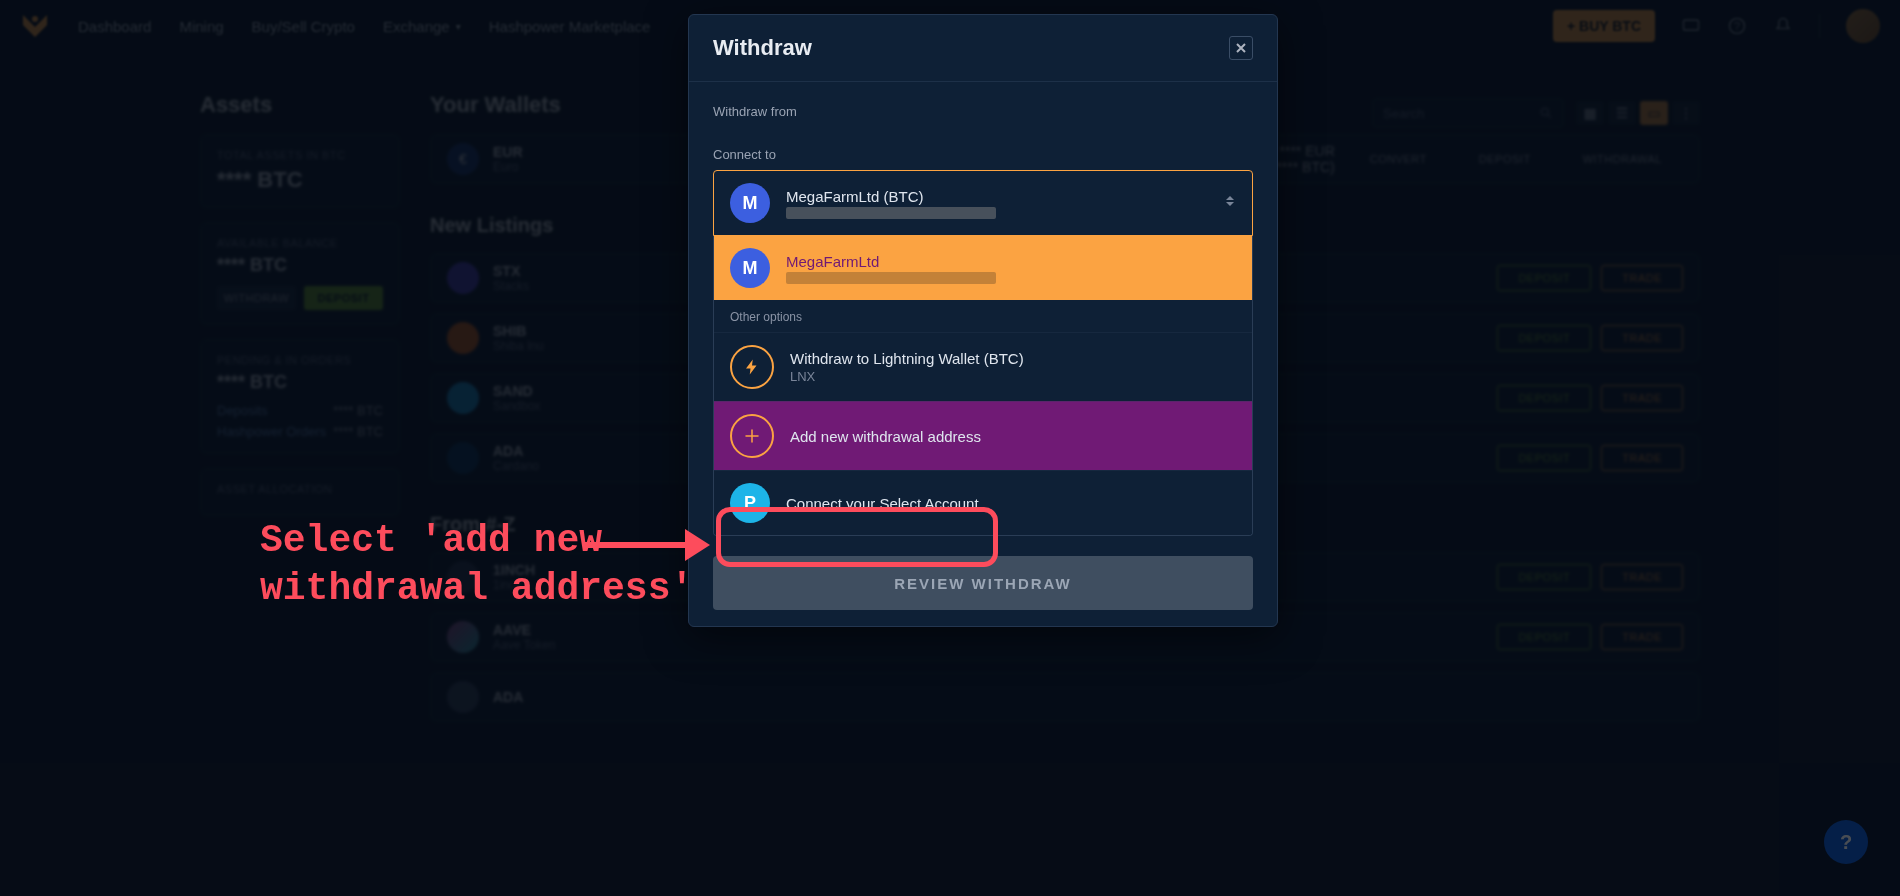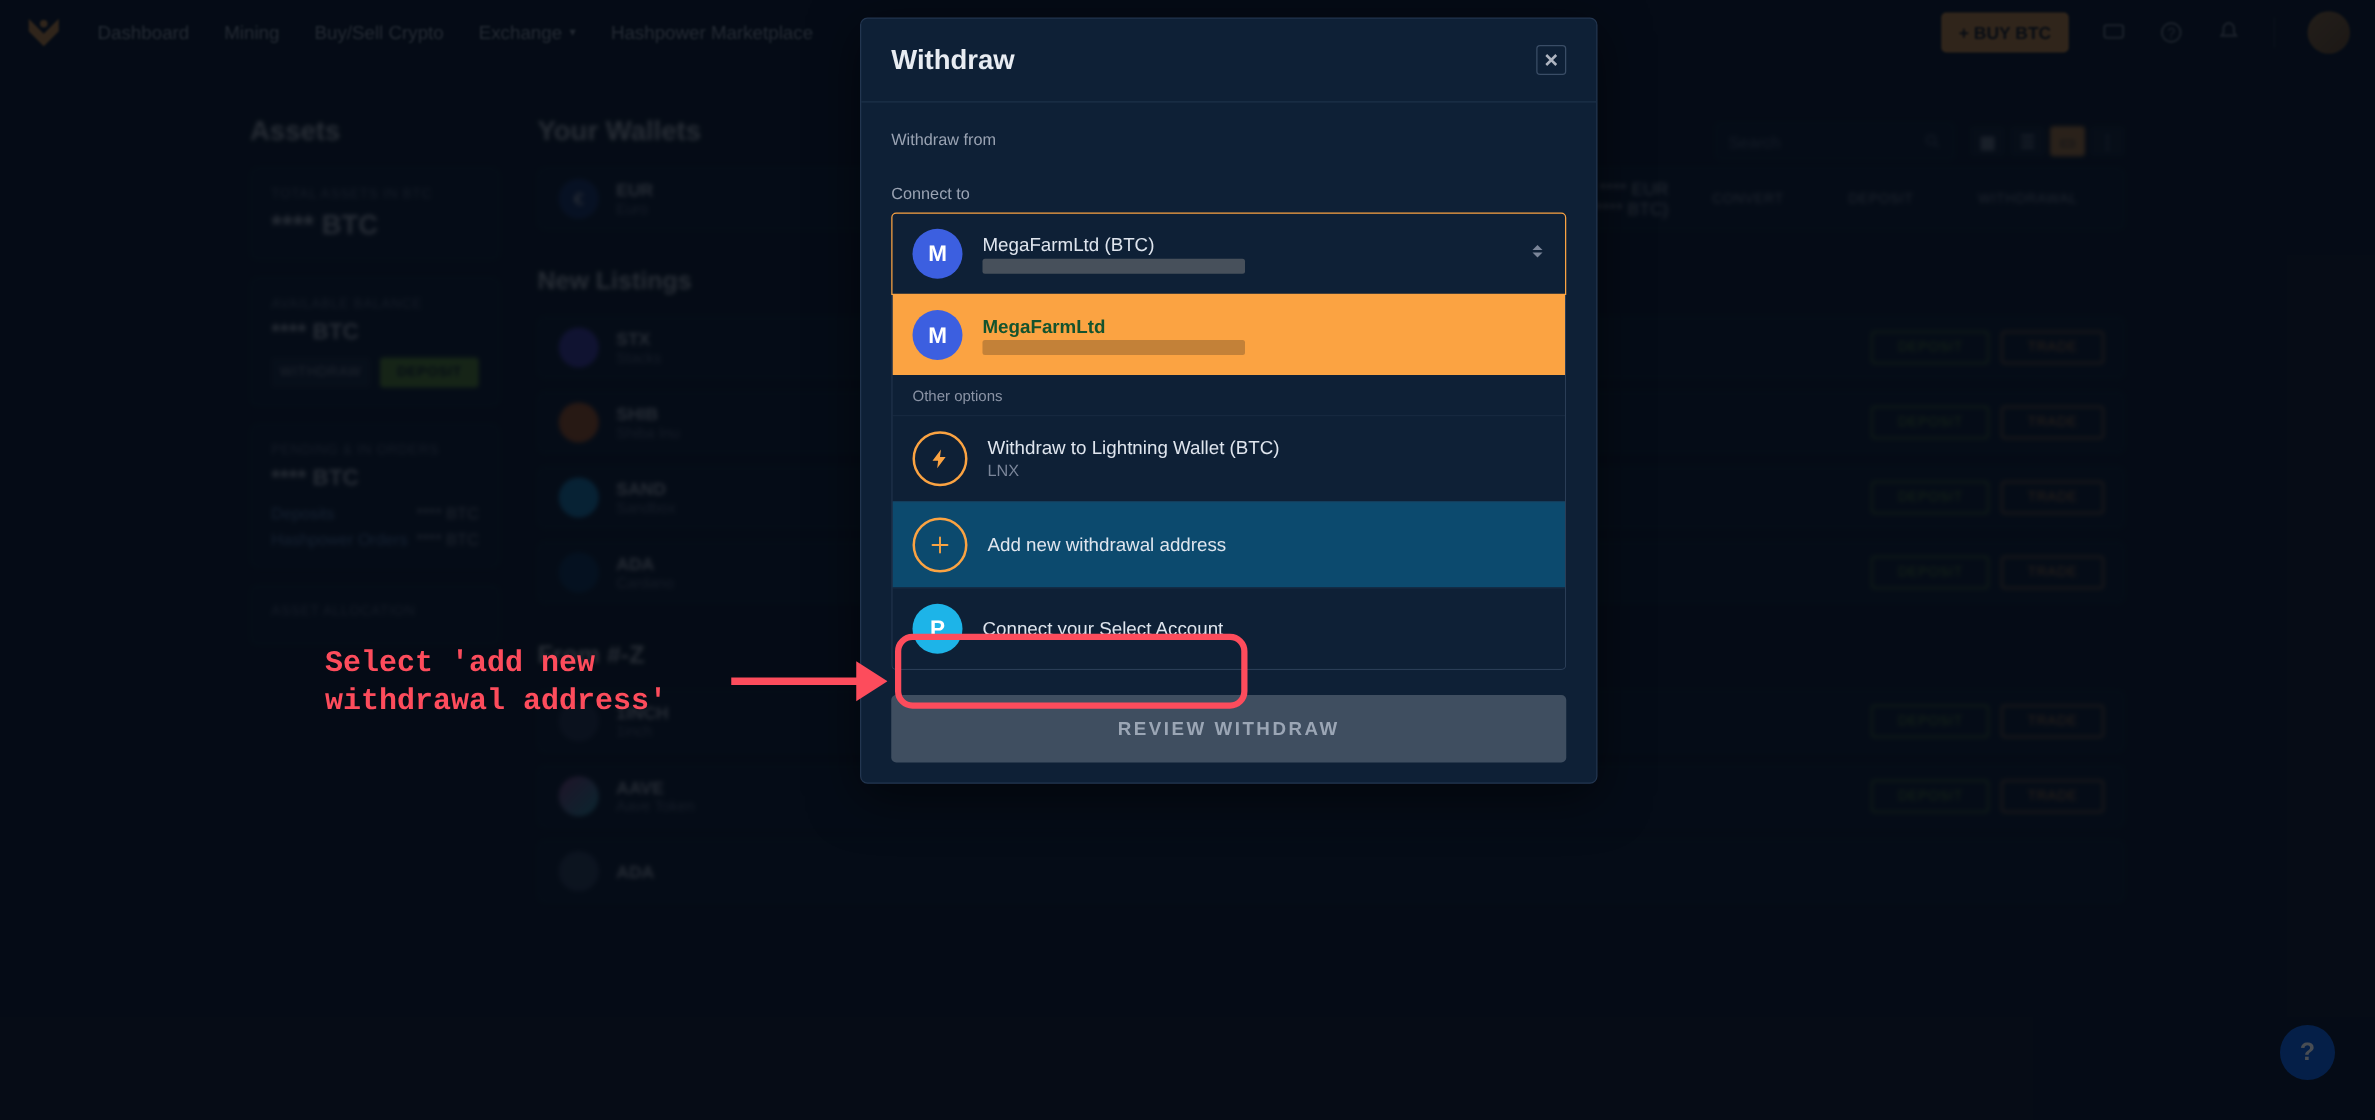--- a/index.html
+++ b/index.html
@@ -175,43 +175,43 @@
     background: #0e2036;
   }
   .dd-option {
     display: flex; align-items: center; gap: 16px;
     padding: 12px 16px;
     background: #0e2036;
     border-top: 1px solid rgba(42,61,86,0.3);
   }
   .dd-option:first-of-type { border-top: none; }
   .dd-option.highlight { background: #fba342; }
-  .dd-option.highlight .t { color: #14532d; font-weight: 700; }
-  .dd-option.hover-dim { background: #0c4a6e; gap: 16px; }
+  .dd-option.highlight .t { color: #701a75; font-weight: 400; }
+  .dd-option.hover-dim { background: #701a75; gap: 16px; }
   .dd-option .t { color: #dfe5ee; font-size: 15px; }
   .dd-option .s { color: #7a8599; font-size: 13px; }
   .dd-option .select-text { gap: 2px; }
   .redact {
     display: inline-block; width: 210px; height: 12px;
     background: rgba(128,128,128,0.5); border-radius: 2px;
   }
 
   .review-btn {
     margin-top: 20px; width: 100%; height: 54px;
     background: #3f4e60; color: #9ba6b5;
     border: none; border-radius: 4px;
     font-size: 15px; letter-spacing: 2px; font-weight: 600;
     text-transform: uppercase;
   }
 
   
   .annot-text {
     position: absolute; z-index: 30;
     left: 260px; top: 517px;
-    color: #fd4c5c; font-size: 24px; line-height: 1.25;
+    color: #fd4c5c; font-size: 38px; line-height: 1.25;
     font-family: "Courier New", monospace; font-weight: 600;
   }
   .annot-arrow {
     position: absolute; z-index: 30;
     left: 580px; top: 515px;
     width: 130px; height: 60px;
   }
   .annot-box {
     position: absolute; z-index: 30;
     left: 716px; top: 507px;

